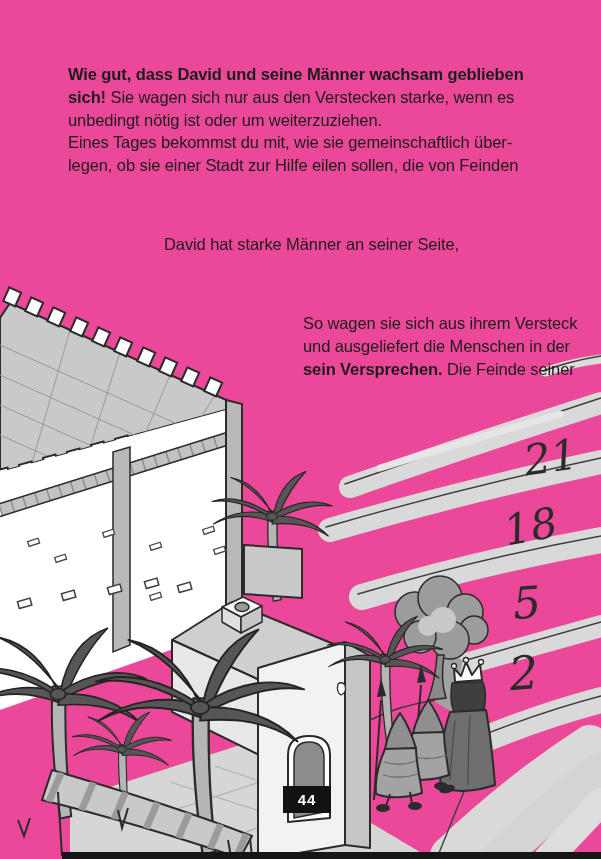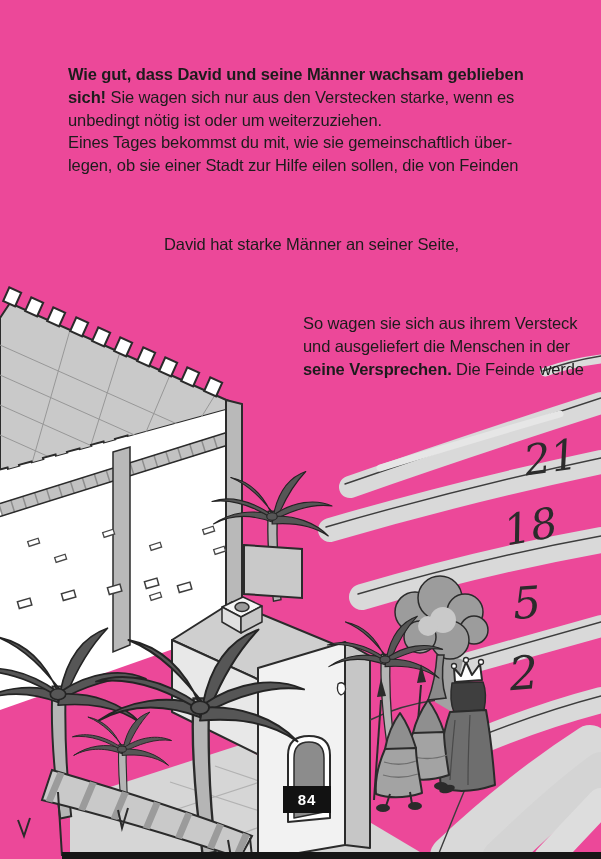--- a/index.html
+++ b/index.html
@@ -227,24 +227,24 @@
     <div><span>legen, ob sie einer Stadt zur Hilfe eilen sollen, die von Feinden</span></div>
   </div>
 
   <div class="para" id="p3">
     <div><span>David hat starke Männer an seiner Seite,</span></div>
   </div>
 
   <div class="para" id="p4">
     <div><span>So wagen sie sich aus ihrem Versteck</span></div>
     <div><span>und ausgeliefert die Menschen in der</span></div>
-    <div><span class="b">seine Versprechen.</span><span> Die Feinde werde</span></div>
+    <div><span class="b">sein Versprechen.</span><span> Die Feinde seiner</span></div>
   </div>
 
   <div class="trail-num" id="tn0">21</div>
   <div class="trail-num" id="tn1">18</div>
   <div class="trail-num" id="tn2">5</div>
   <div class="trail-num" id="tn3">2</div>
 
-  <div class="pagenum">84</div>
+  <div class="pagenum">44</div>
   <div class="bottom-bar"></div>
 
 </div>
 
 </body></html>

